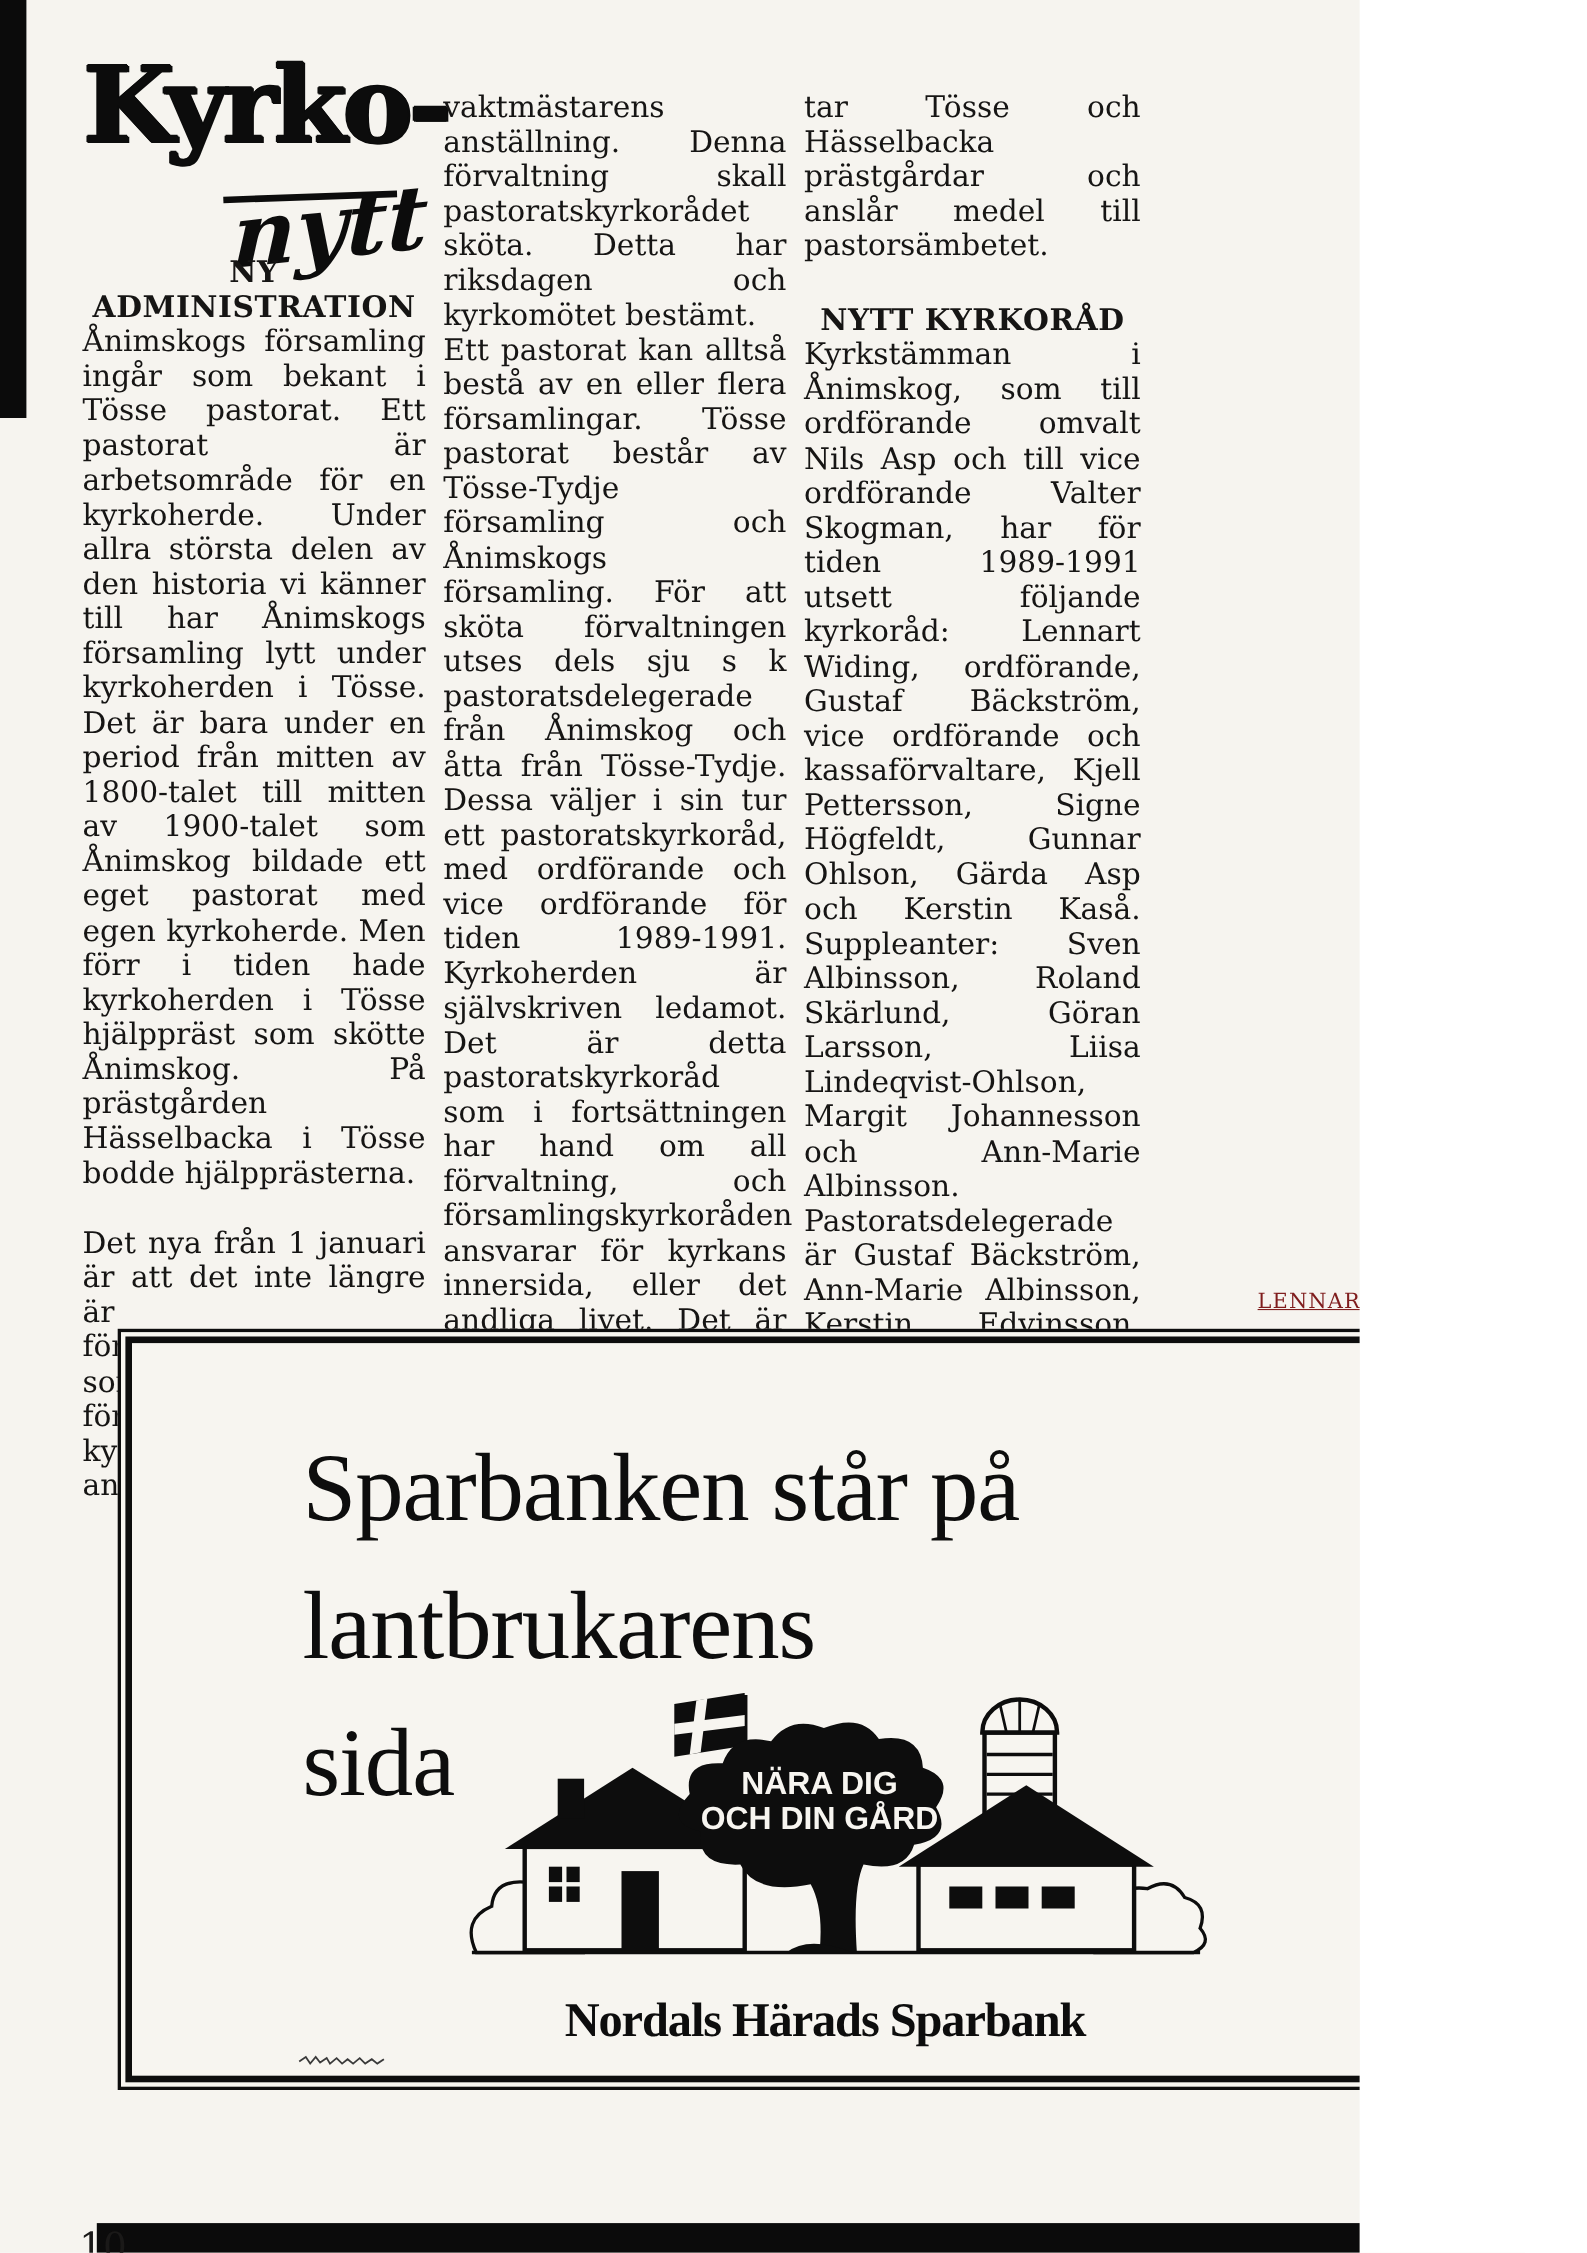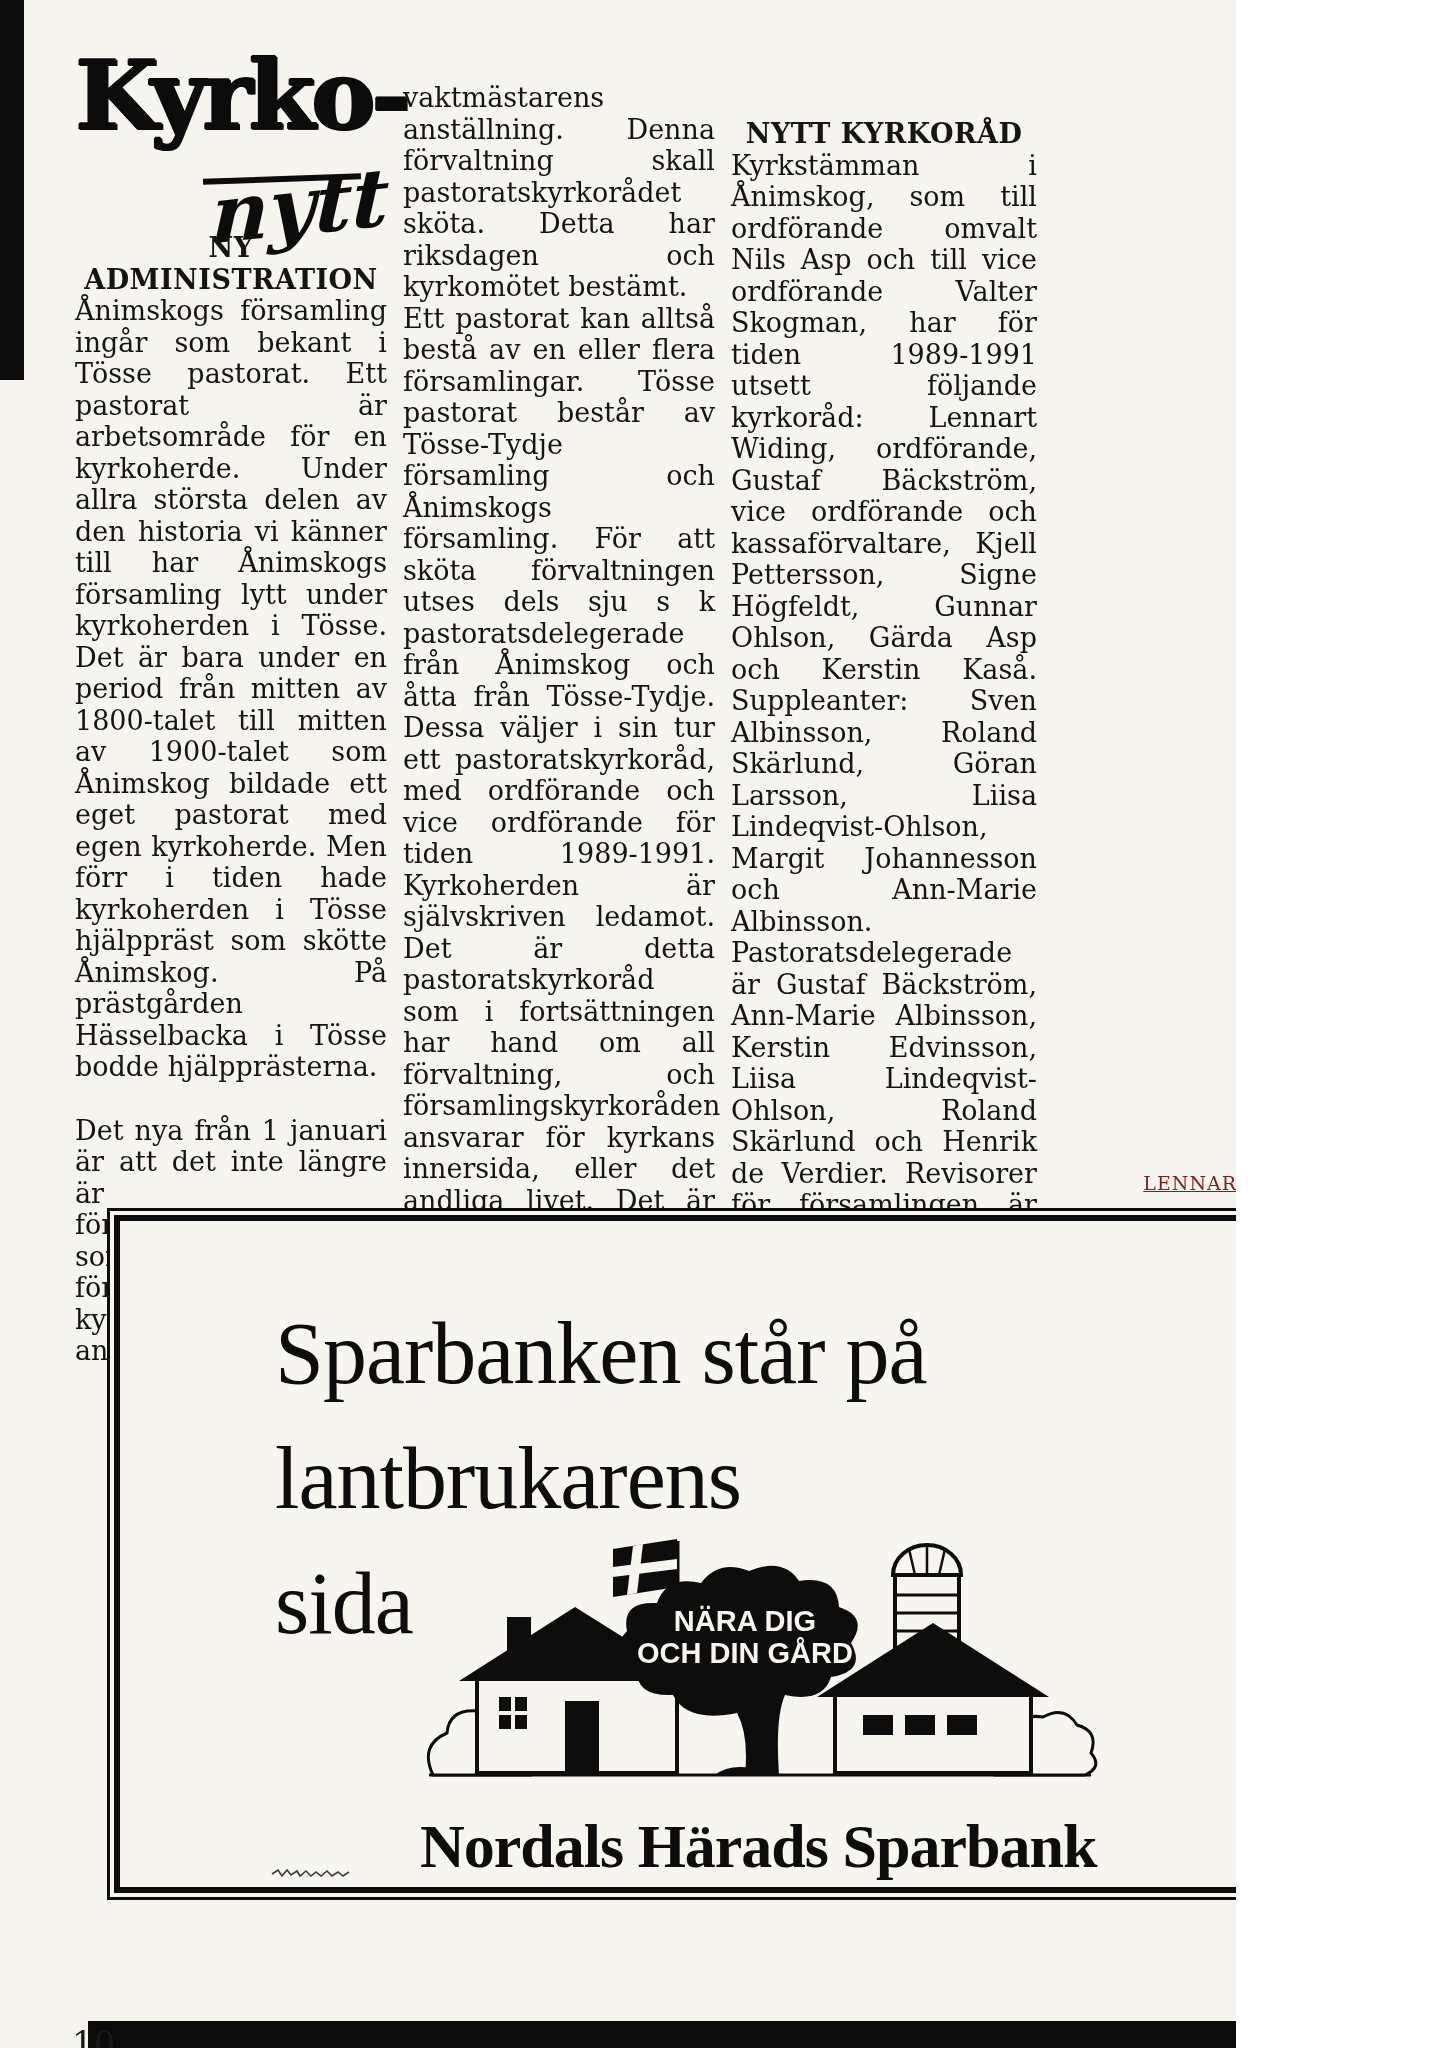--- a/index.html
+++ b/index.html
@@ -59,21 +59,21 @@
   .ad-headline{
     position:absolute;left:155px;top:70px;
     font-family:"Liberation Serif", serif;
     font-size:88px;line-height:125px;color:#0d0d0d;
     letter-spacing:-1px;white-space:nowrap;
   }
   .ad-illustration{position:absolute;left:295px;top:318px;}
   .ad-bankname{
     position:absolute;left:300px;top:590px;width:660px;text-align:center;
     font-family:"Liberation Serif", serif;font-weight:700;
-    font-size:62px;color:#0d0d0d;white-space:nowrap;letter-spacing:-1px;
+    font-size:44px;color:#0d0d0d;white-space:nowrap;letter-spacing:-1px;
   }
   .ad-scribble{position:absolute;left:150px;top:645px;}
   
   .page-number{position:absolute;left:72px;top:1982px;font-size:34px;color:#1a1918;margin-top:41px;}
 </style>
 </head>
 <body>
 
 <div class="page">
 
@@ -93,20 +93,21 @@
     <p>Ånimskogs församling ingår som bekant i Tösse pastorat. Ett pastorat är arbetsområde för en kyrkoherde. Under allra största delen av den historia vi känner till har Ånimskogs församling lytt under kyrkoherden i Tösse. Det är bara under en period från mitten av 1800-talet till mitten av 1900-talet som Ånimskog bildade ett eget pastorat med egen kyrkoherde. Men förr i tiden hade kyrkoherden i Tösse hjälppräst som skötte Ånimskog. På prästgården Hässelbacka i Tösse bodde hjälpprästerna.</p>
     <p class="gap-para">Det nya från 1 januari är att det inte längre är församlingskyrkorådet som förvaltar kyrkan, församlingshemmet, kyrkogården och har ansvar för kyrk-</p>
   </div>
 
   <div class="col col-2">
     <p>vaktmästarens anställning. Denna förvaltning skall pastoratskyrkorådet sköta. Detta har riksdagen och kyrkomötet bestämt.</p>
     <p>Ett pastorat kan alltså bestå av en eller flera församlingar. Tösse pastorat består av Tösse-Tydje församling och Ånimskogs församling. För att sköta förvaltningen utses dels sju s k pastoratsdelegerade från Ånimskog och åtta från Tösse-Tydje. Dessa väljer i sin tur ett pastoratskyrkoråd, med ordförande och vice ordförande för tiden 1989-1991. Kyrkoherden är självskriven ledamot. Det är detta pastoratskyrkoråd som i fortsättningen har hand om all förvaltning, och församlingskyrkoråden ansvarar för kyrkans innersida, eller det andliga livet. Det är viktigt att veta att församlingarna fortfarande var för sig äger sina kyrkor, församlingshus och kyrkogårdar-det är bara förvaltningen som övergår till pastoratskyrkorådet, som liksom tidigare förval-</p>
   </div>
 
   <div class="col col-3">
+    <p>tar Tösse och Hässelbacka prästgårdar och anslår medel till pastorsämbetet.</p>
     <p class="heading gap-heading">NYTT KYRKORÅD</p>
     <p>Kyrkstämman i Ånimskog, som till ordförande omvalt Nils Asp och till vice ordförande Valter Skogman, har för tiden 1989-1991 utsett följande kyrkoråd: Lennart Widing, ordförande, Gustaf Bäckström, vice ordförande och kassaförvaltare, Kjell Pettersson, Signe Högfeldt, Gunnar Ohlson, Gärda Asp och Kerstin Kaså. Suppleanter: Sven Albinsson, Roland Skärlund, Göran Larsson, Liisa Lindeqvist-Ohlson, Margit Johannesson och Ann-Marie Albinsson. Pastoratsdelegerade är Gustaf Bäckström, Ann-Marie Albinsson, Kerstin Edvinsson, Liisa Lindeqvist-Ohlson, Roland Skärlund och Henrik de Verdier. Revisorer för församlingen är Ulla Kvamme, Anna-Stina Bäckström och Erik Bernhardsson med Nils Larsson som suppleant.</p>
   </div>
 
   <div class="byline">LENNART WIDING</div>
 
   <div class="ad-box">
     <div class="ad-inner">
 
       <div class="ad-headline">

